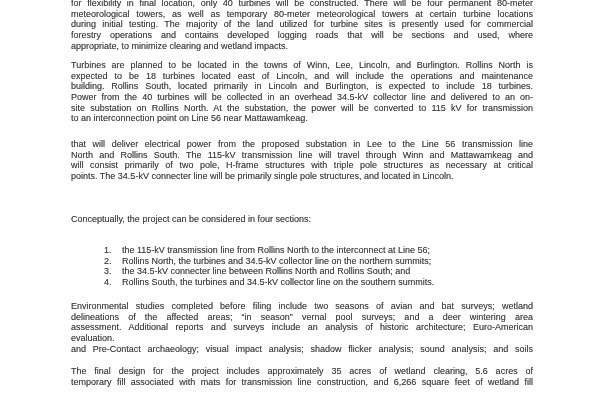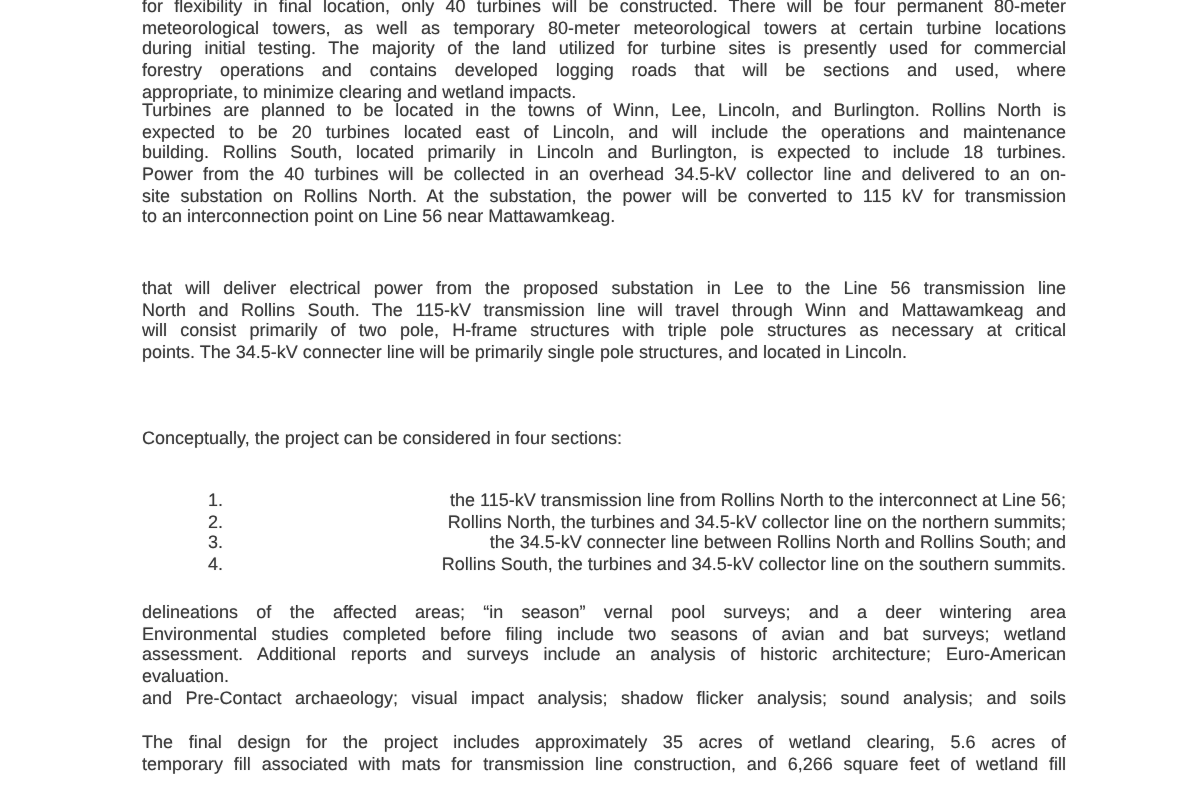--- a/index.html
+++ b/index.html
@@ -51,39 +51,39 @@
     overflow: hidden;
   }
   .list-item .num {
     margin-left: 33px;
     width: 18px;
     flex: 0 0 18px;
     text-align: left;
   }
   .list-item .itext {
     flex: 1;
-    text-align: right;
+    text-align: left;
   }
 </style>
 </head>
 <body>
 
 <div class="page">
 
   <div class="para" style="top:-2px">
     <div class="line jline">for flexibility in final location, only 40 turbines will be constructed.  There will be four permanent 80-meter</div>
     <div class="line jline">meteorological towers, as well as temporary 80-meter meteorological towers at certain turbine locations</div>
     <div class="line jline">during initial testing.  The majority of the land utilized for turbine sites is presently used for commercial</div>
     <div class="line jline">forestry operations and contains developed logging roads that will be sections and used, where</div>
     <div class="line lline">appropriate, to minimize clearing and wetland impacts.</div>
   </div>
 
-  <div class="para" style="top:50px">
+  <div class="para" style="top:60px">
     <div class="line jline">Turbines are planned to be located in the towns of Winn, Lee, Lincoln, and Burlington.  Rollins North is</div>
-    <div class="line jline">expected to be 20 turbines located east of Lincoln, and will include the operations and maintenance</div>
+    <div class="line jline">expected to be 18 turbines located east of Lincoln, and will include the operations and maintenance</div>
     <div class="line jline">building.  Rollins South, located primarily in Lincoln and Burlington, is expected to include 18 turbines.</div>
     <div class="line jline">Power from the 40 turbines will be collected in an overhead 34.5-kV collector line and delivered to an on-</div>
     <div class="line jline">site substation on Rollins North.  At the substation, the power will be converted to 115 kV for transmission</div>
     <div class="line lline">to an interconnection point on Line 56 near Mattawamkeag.</div>
   </div>
 
   <div class="para" style="top:139px">
     <div class="line jline">that will deliver electrical power from the proposed substation in Lee to the Line 56 transmission line</div>
     <div class="line jline">North and Rollins South.  The 115-kV transmission line will travel through Winn and Mattawamkeag and</div>
     <div class="line jline">will consist primarily of two pole, H-frame structures with triple pole structures as necessary at critical</div>
@@ -107,22 +107,22 @@
       <span class="num">3.</span>
       <span class="itext">the 34.5-kV connecter line between Rollins North and Rollins South; and</span>
     </div>
     <div class="list-item">
       <span class="num">4.</span>
       <span class="itext">Rollins South, the turbines and 34.5-kV collector line on the southern summits.</span>
     </div>
   </div>
 
   <div class="para" style="top:301px">
+    <div class="line jline">Environmental studies completed before filing include two seasons of avian and bat surveys; wetland</div>
     <div class="line jline">delineations of the affected areas; “in season” vernal pool surveys; and a deer wintering area</div>
-    <div class="line jline">Environmental studies completed before filing include two seasons of avian and bat surveys; wetland</div>
     <div class="line jline">assessment.  Additional reports and surveys include an analysis of historic architecture; Euro-American</div>
     <div class="line lline">evaluation.</div>
     <div class="line jline">and Pre-Contact archaeology; visual impact analysis; shadow flicker analysis; sound analysis; and soils</div>
   </div>
 
   <div class="para" style="top:366px">
     <div class="line jline">The final design for the project includes approximately 35 acres of wetland clearing, 5.6 acres of</div>
     <div class="line jline">temporary fill associated with mats for transmission line construction, and 6,266 square feet of wetland fill</div>
   </div>
 

